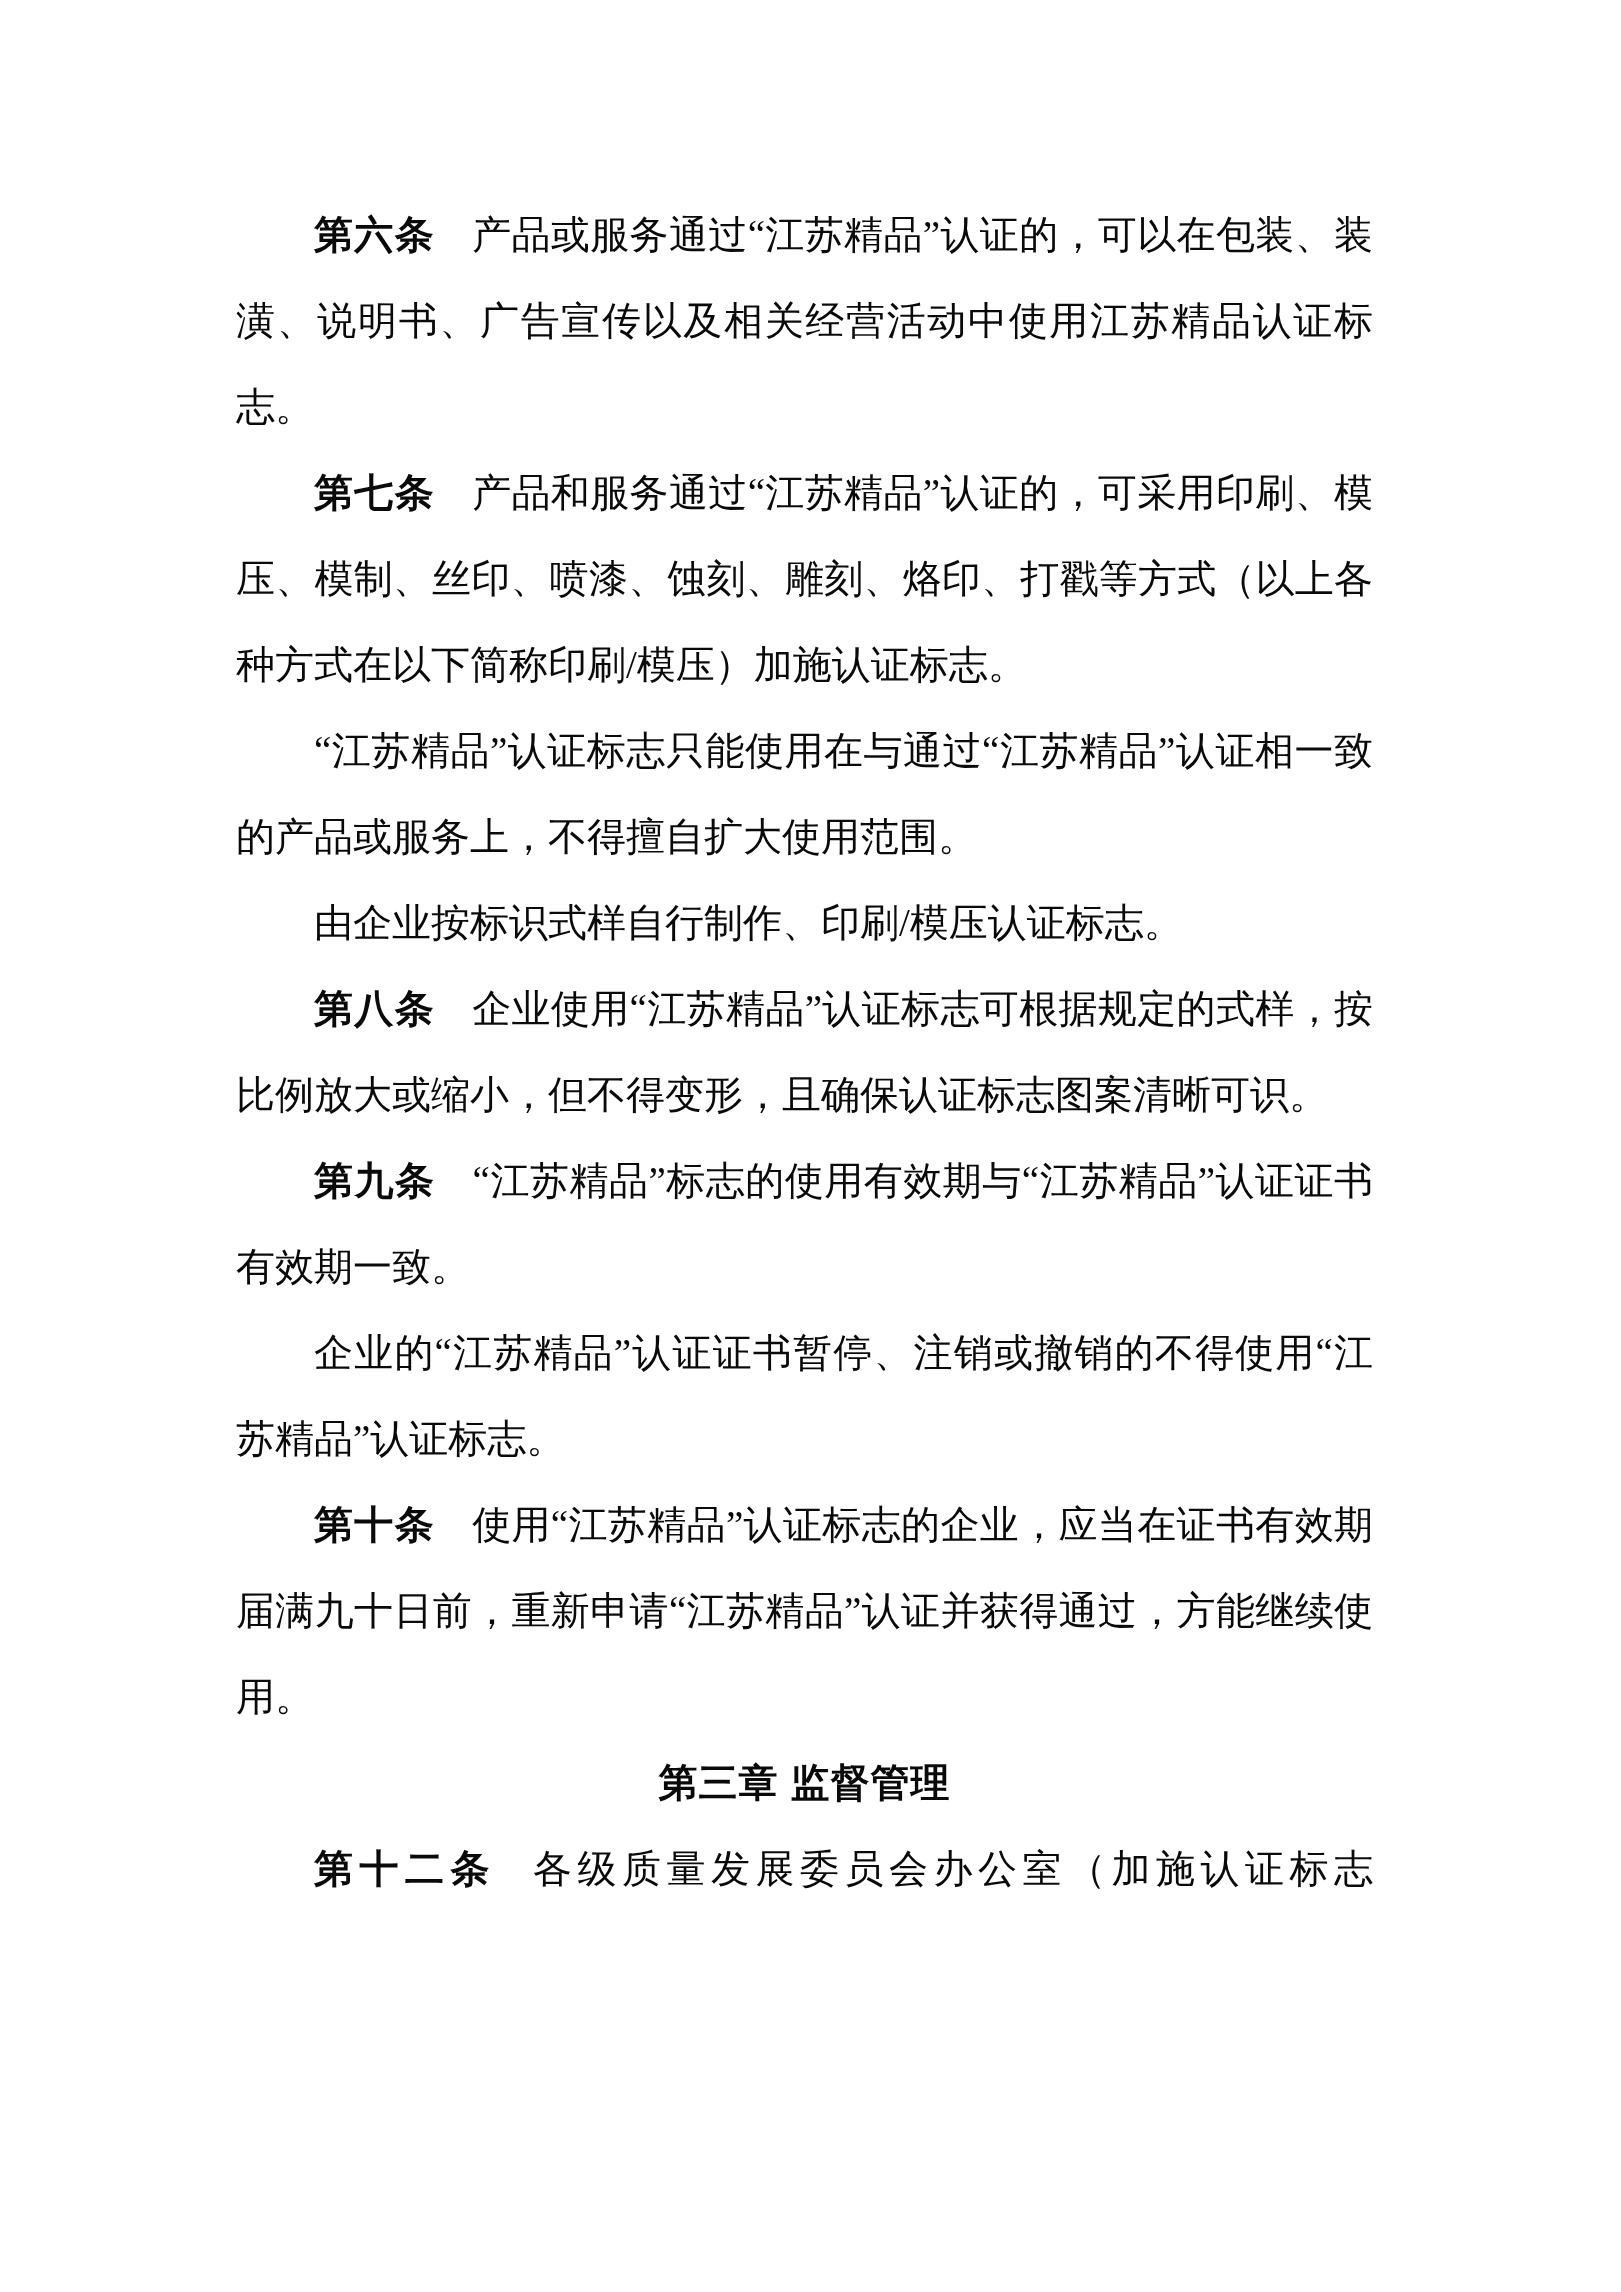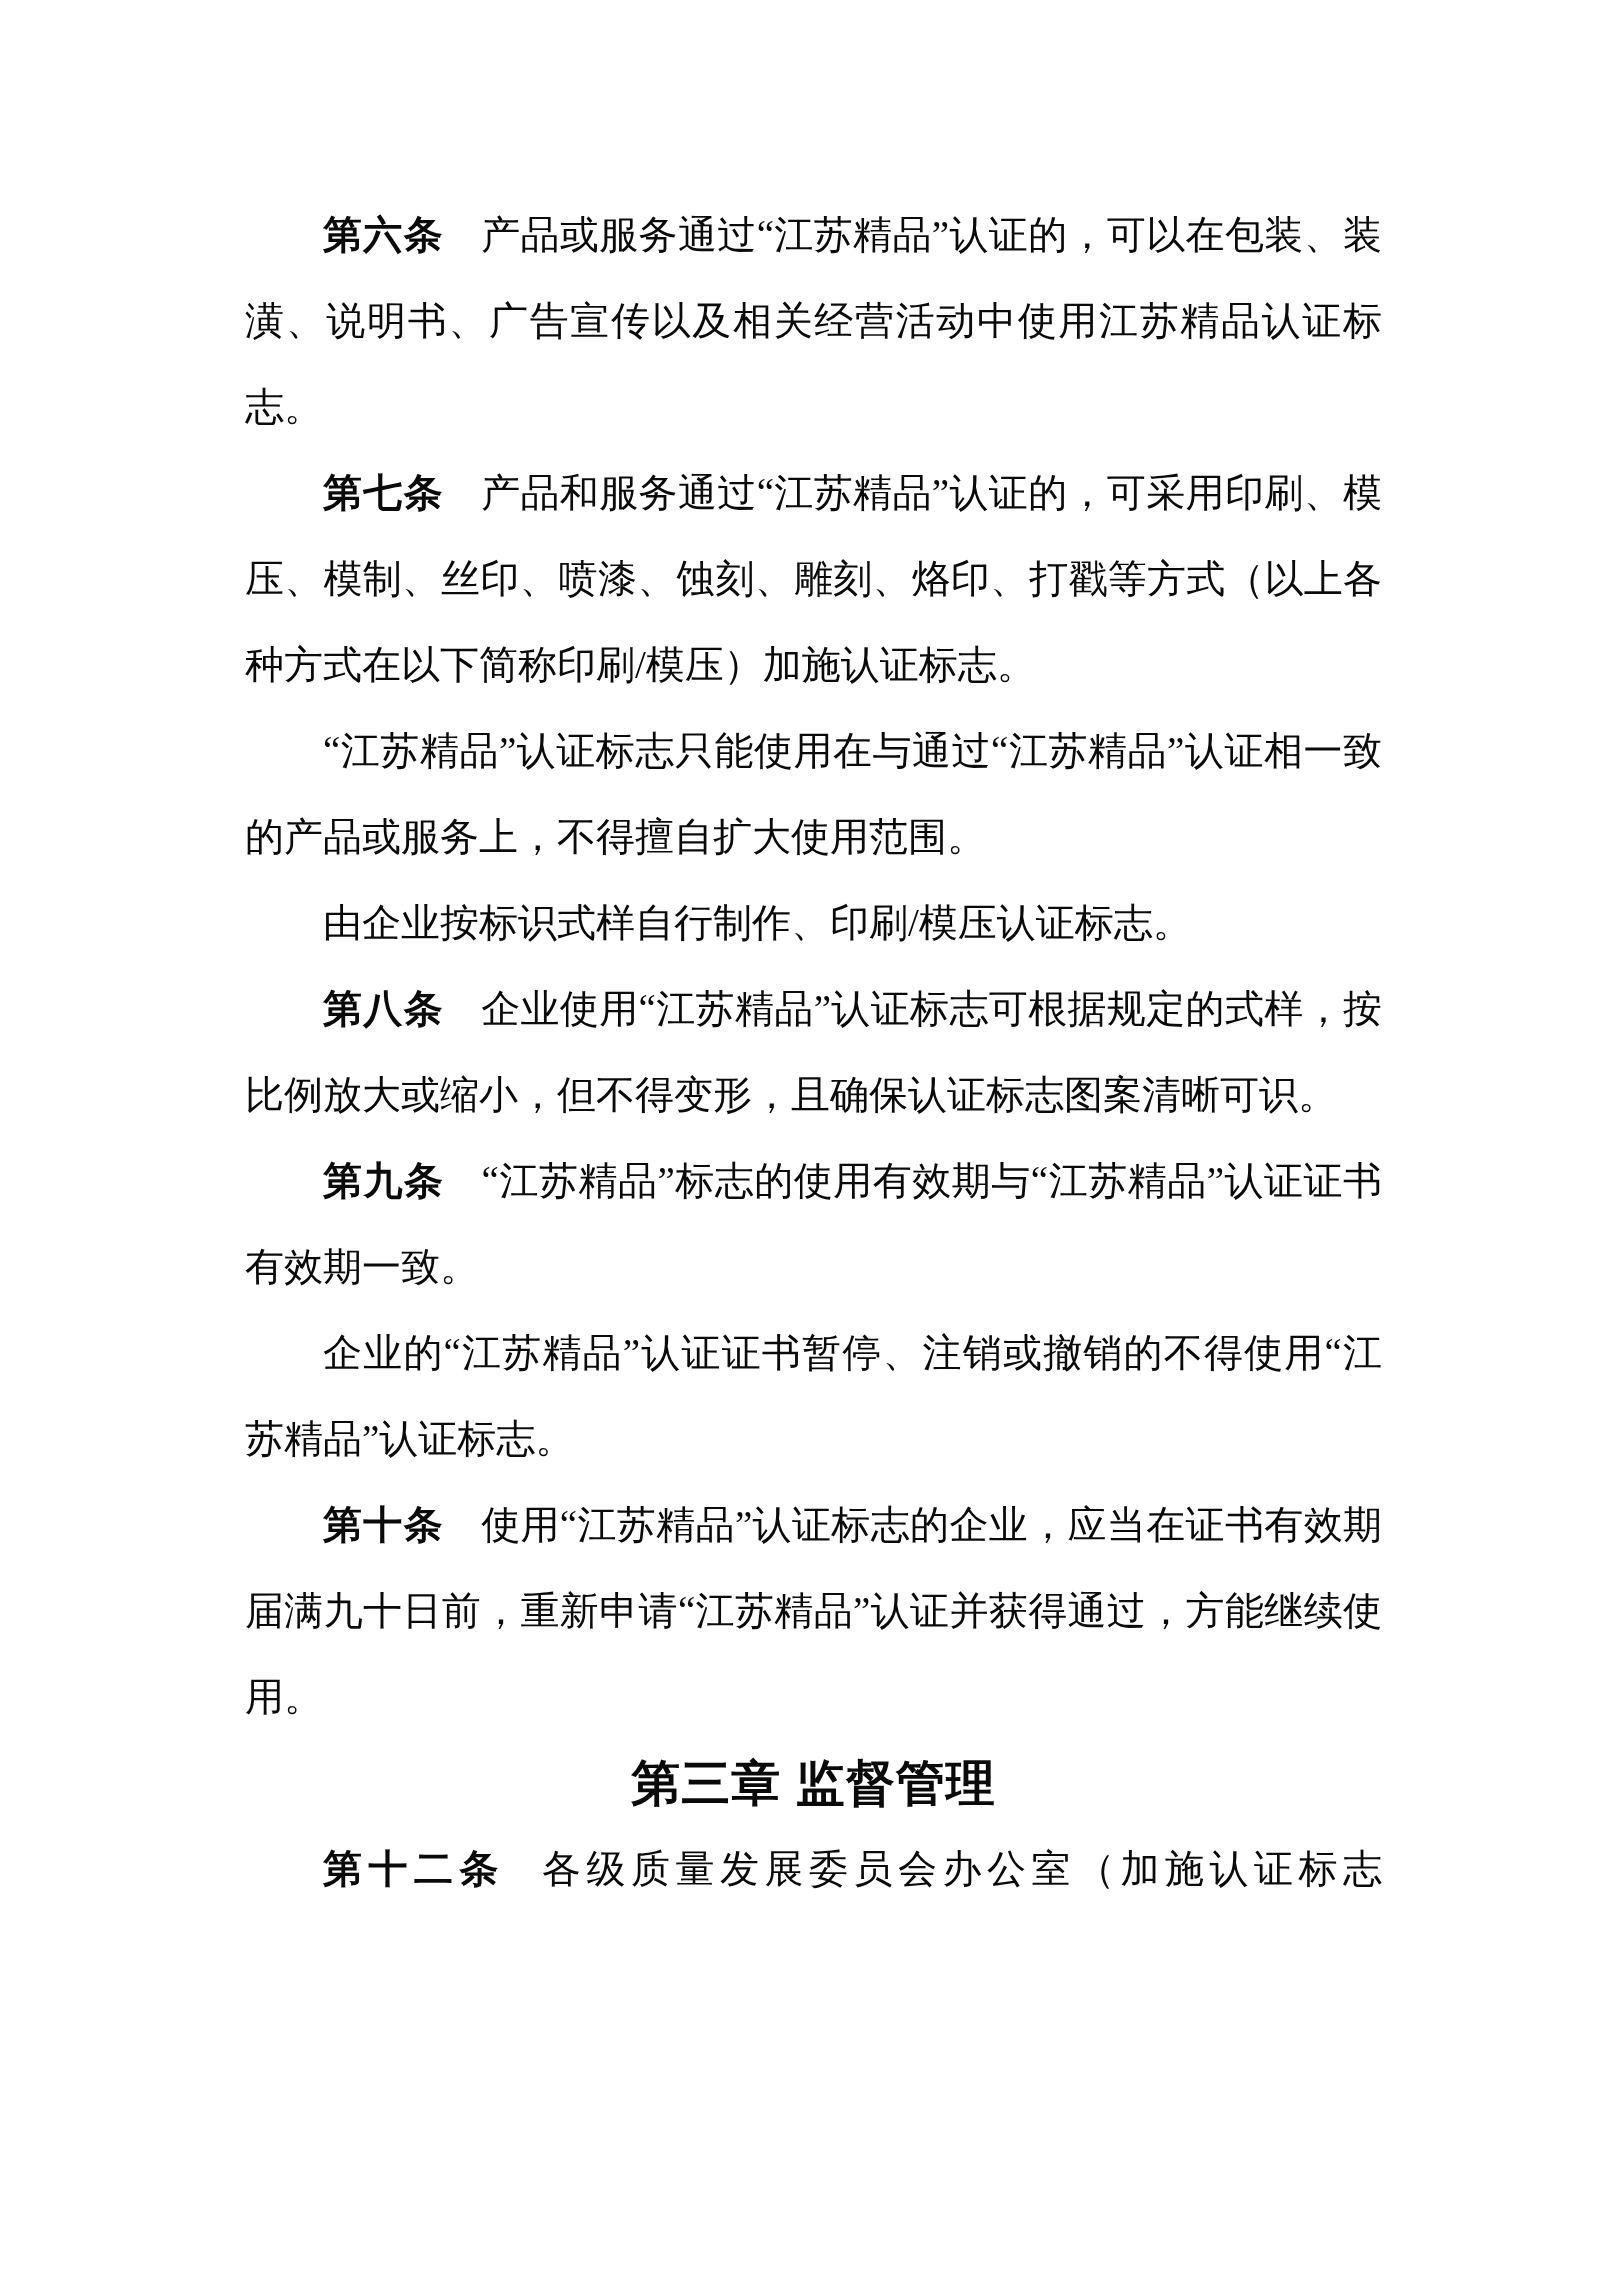--- a/index.html
+++ b/index.html
@@ -16,21 +16,21 @@
   .page {
     position: absolute;
     left: 0;
     top: 0;
     width: 1621px;
     height: 2293px;
     background: #ffffff;
   }
   .content {
     position: absolute;
-    left: 245px;
+    left: 236px;
     top: 192px;
     width: 1137px;
     color: #0a0a0a;
   }
   p.para {
     margin: 0;
     font-family: "Liberation Serif", "DejaVu Serif", serif;
     font-size: 39px;
     line-height: 86px;
     text-align: justify;
@@ -45,21 +45,21 @@
   .label:empty { display: none; }
   .label:not(:empty) {
     font-family: "Liberation Sans", "DejaVu Sans", sans-serif;
     font-weight: bold;
     margin-right: 0.95em;
     letter-spacing: 1px;
   }
   h2.chapter {
     margin: 0;
     font-family: "Liberation Sans", "DejaVu Sans", sans-serif;
-    font-size: 49px;
+    font-size: 39px;
     font-weight: bold;
     line-height: 86px;
     text-align: center;
     letter-spacing: 1px;
   }
 </style>
 </head>
 <body>
 
 <div class="page">

